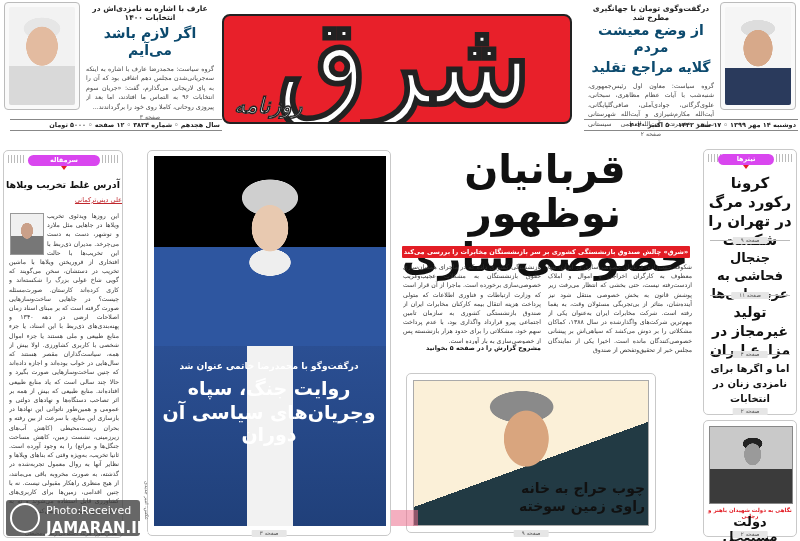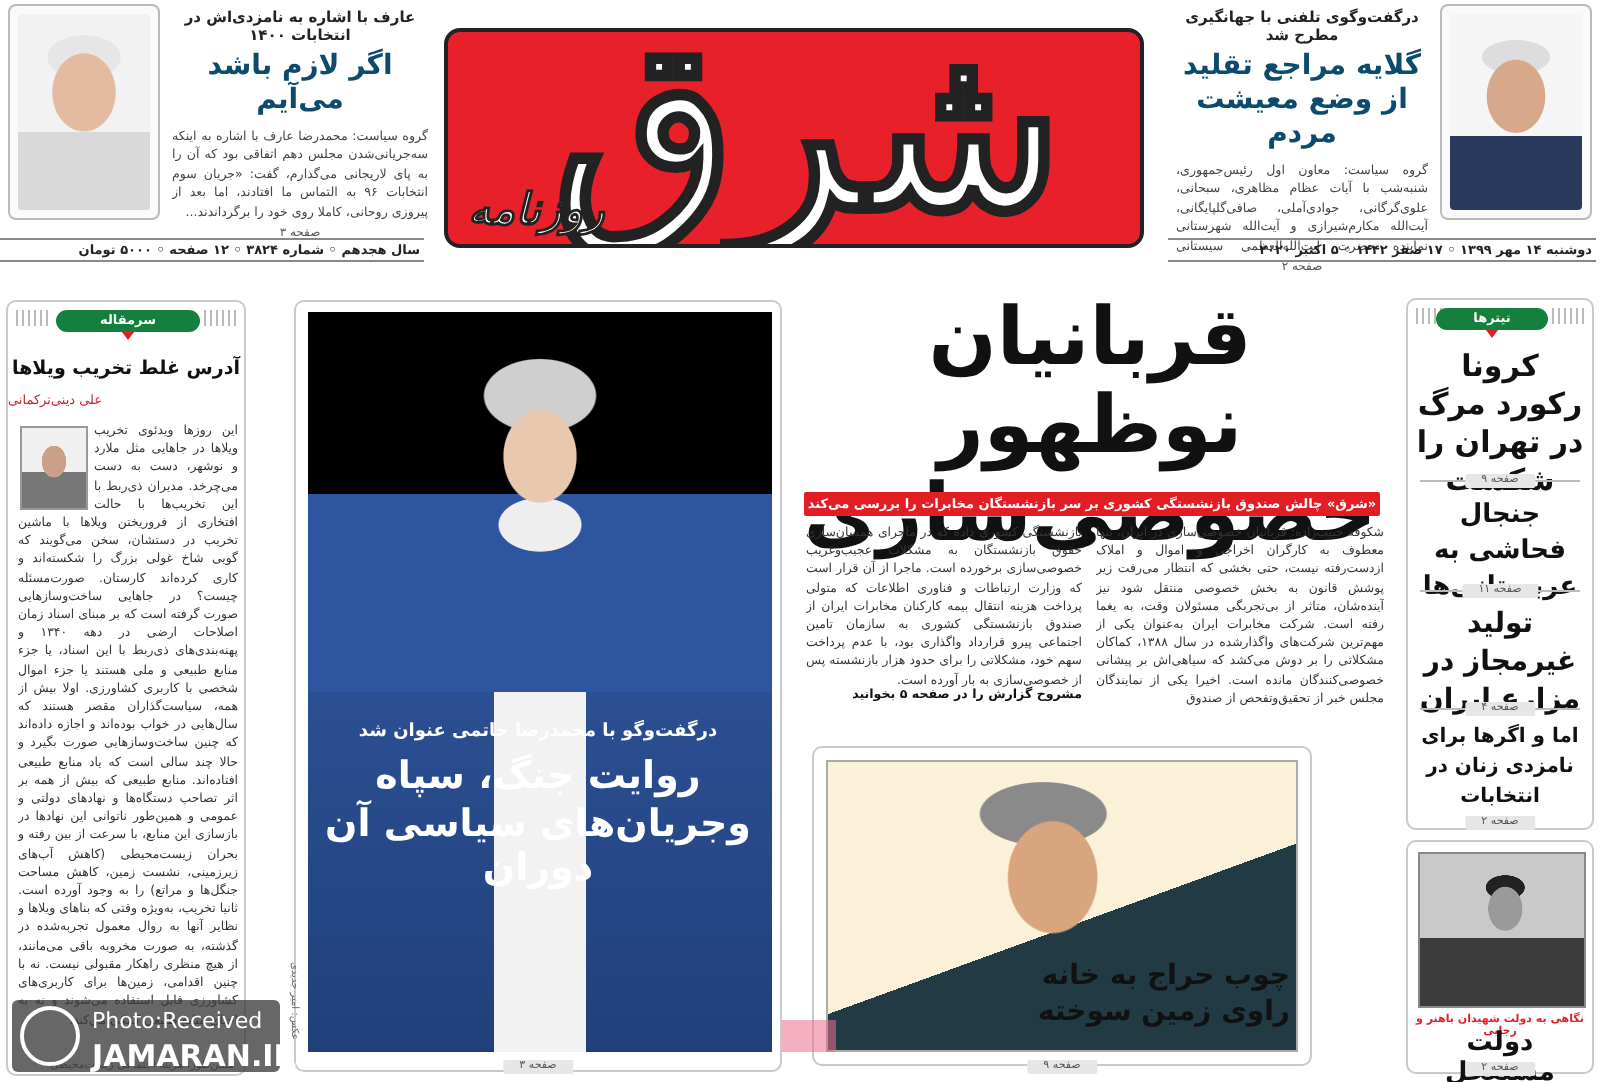--- a/index.html
+++ b/index.html
@@ -22,21 +22,21 @@
   .teaser .pg { font-size: 6px; color: #555; margin-top: 2px; }
 
   .portrait { position: absolute; border: 1px solid #bbb; border-radius: 4px; background: #fafafa; padding: 4px; }
   .portrait .ph { width: 100%; height: 100%; border-radius: 2px; position: relative; overflow: hidden; }
 
   .infobar { position: absolute; top: 119px; height: 12px; font-size: 6.5px; font-weight: bold;
     color: #222; border-top: 1px solid #888; border-bottom: 1px solid #888; line-height: 10px; padding: 0 2px; }
 
   
   .box { position: absolute; border: 1px solid #c9c9c9; border-radius: 5px; background: #fff; }
-  .pill { position: absolute; height: 11px; background: #15803d; border-radius: 6px; color: #fff;
+  .pill { position: absolute; height: 11px; background: #d946ef; border-radius: 6px; color: #fff;
     font-size: 6.5px; font-weight: bold; text-align: center; line-height: 11px; }
   .pill:after { content: ""; position: absolute; left: 50%; bottom: -4px; margin-left: -3px;
     border-left: 3px solid transparent; border-right: 3px solid transparent; border-top: 4px solid #e31d25; }
   .hatch { position: absolute; height: 8px; width: 16px;
     background: repeating-linear-gradient(90deg, #bbb 0 1px, transparent 1px 3px); }
 
   .brief-head { position: absolute; left: 0; right: 0; text-align: center; font-weight: bold; color: #111; }
   .pg-tag { position: absolute; left: 50%; transform: translateX(-50%); background: #e6e6e6; color: #555;
     font-size: 5.5px; padding: 0 8px; height: 7px; line-height: 7px; border-radius: 1px; white-space: nowrap; }
   .hr { position: absolute; left: 6px; right: 6px; height: 1px; background: #bbb; }
@@ -102,29 +102,29 @@
 <div class="portrait" style="left:4px;top:2px;width:76px;height:108px;">
   <div class="ph photo-arefi"></div>
 </div>
 <div class="teaser" style="left:86px;width:128px;">
   <div class="kicker">عارف با اشاره به نامزدی‌اش در انتخابات ۱۴۰۰</div>
   <div class="head">اگر لازم باشد</div>
   <div class="head" style="margin-top:0">می‌آیم</div>
   <div class="body" style="height:47px;overflow:hidden;">گروه سیاست: محمدرضا عارف با اشاره به اینکه سه‌جریانی‌شدن مجلس دهم اتفاقی بود که آن را به پای لاریجانی می‌گذارم، گفت: «جریان سوم انتخابات ۹۶ به التماس ما افتادند، اما بعد از پیروزی روحانی، کاملا روی خود را برگرداندند...</div>
   <div class="pg">صفحه ۳</div>
 </div>
-<div class="infobar" style="left:0;width:212px;">سال هجدهم ◦ شماره ۳۸۲۴ ◦ ۱۲ صفحه ◦ ۵۰۰۰ تومان</div>
+<div class="infobar" style="left:10px;width:212px;">سال هجدهم ◦ شماره ۳۸۲۴ ◦ ۱۲ صفحه ◦ ۵۰۰۰ تومان</div>
 
 <div class="portrait" style="left:720px;top:2px;width:76px;height:108px;">
   <div class="ph photo-jahangiri"></div>
 </div>
 <div class="teaser" style="left:588px;width:126px;">
-  <div class="kicker">درگفت‌وگوی تلفنی با جهانگیری مطرح شد</div>
+  <div class="kicker">درگفت‌وگوی تومان با جهانگیری مطرح شد</div>
+  <div class="head" style="margin-top:0">از وضع معیشت مردم</div>
   <div class="head">گلایه مراجع تقلید</div>
-  <div class="head" style="margin-top:0">از وضع معیشت مردم</div>
   <div class="body" style="height:47px;overflow:hidden;">گروه سیاست: معاون اول رئیس‌جمهوری، شنبه‌شب با آیات عظام مظاهری، سبحانی، علوی‌گرگانی، جوادی‌آملی، صافی‌گلپایگانی، آیت‌الله مکارم‌شیرازی و آیت‌الله شهرستانی نماینده حضرت آیت‌الله‌العظمی سیستانی به‌صورت تلفنی گفت‌وگو...</div>
   <div class="pg">صفحه ۲</div>
 </div>
 <div class="infobar" style="left:584px;width:214px;">دوشنبه ۱۴ مهر ۱۳۹۹ ◦ ۱۷ صفر ۱۴۴۲ ◦ ۵ اکتبر ۲۰۲۰</div>
 
 <div class="box" style="left:703px;top:149px;width:94px;height:266px;">
   <div class="hatch" style="left:4px;top:4px;"></div>
   <div class="hatch" style="right:4px;top:4px;"></div>
   <div class="pill" style="left:14px;width:56px;top:4px;">تیترها</div>
 
@@ -177,21 +177,21 @@
   <div class="overlay-head" style="top:250px;">وجریان‌های سیاسی آن دوران</div>
   <div style="position:absolute;left:-4px;top:330px;font-size:5px;color:#666;writing-mode:vertical-rl;">عکس: امیر جدیدی</div>
   <div class="pg-tag" style="top:379px;">صفحه ۳</div>
 </div>
 
 <div class="box" style="left:3px;top:150px;width:120px;height:388px;overflow:hidden;">
   <div class="hatch" style="left:4px;top:4px;"></div>
   <div class="hatch" style="right:4px;top:4px;"></div>
   <div class="pill" style="left:24px;width:72px;top:4px;">سرمقاله</div>
   <div style="position:absolute;left:0;right:0;top:28px;text-align:center;font-size:9.5px;font-weight:bold;">آدرس غلط تخریب ویلاها</div>
-  <div style="position:absolute;left:0;right:0;top:45px;text-align:left;font-size:6.5px;color:#c0272d;">علی دینی‌ترکمانی</div>
+  <div style="position:absolute;left:0;right:0;top:45px;text-align:right;font-size:6.5px;color:#c0272d;text-decoration:underline;">علی دینی‌ترکمانی</div>
   <div class="photo-edit" style="position:absolute;left:6px;top:62px;width:34px;height:42px;border:1px solid #999;"></div>
   <div class="txt" style="position:absolute;left:5px;top:60px;width:110px;height:322px;overflow:hidden;">
     <span style="float:left;width:38px;height:46px;"></span>
     <span>این روزها ویدئوی تخریب ویلاها در جاهایی مثل ملارد و نوشهر، دست به دست می‌چرخد. مدیران ذی‌ربط با این تخریب‌ها با حالت افتخاری از فروریختن ویلاها با ماشین تخریب در دستشان، سخن می‌گویند که گویی شاخ غولی بزرگ را شکسته‌اند و کاری کرده‌اند کارستان. صورت‌مسئله چیست؟ در جاهایی ساخت‌وسازهایی صورت گرفته است که بر مبنای اسناد زمان اصلاحات ارضی در دهه ۱۳۴۰ و پهنه‌بندی‌های ذی‌ربط با این اسناد، یا جزء منابع طبیعی و ملی هستند یا جزء اموال شخصی با کاربری کشاورزی. اولا بیش از همه، سیاست‌گذاران مقصر هستند که سال‌هایی در خواب بوده‌اند و اجازه داده‌اند که چنین ساخت‌وسازهایی صورت بگیرد و حالا چند سالی است که یاد منابع طبیعی افتاده‌اند. منابع طبیعی که بیش از همه بر اثر تصاحب دستگاه‌ها و نهادهای دولتی و عمومی و همین‌طور ناتوانی این نهادها در بازسازی این منابع، با سرعت از بین رفته و بحران زیست‌محیطی (کاهش آب‌های زیرزمینی، نشست زمین، کاهش مساحت جنگل‌ها و مراتع) را به وجود آورده است. ثانیا تخریب، به‌ویژه وقتی که بناهای ویلاها و نظایر آنها به روال معمول تجربه‌شده در گذشته، به صورت مخروبه باقی می‌مانند، از هیچ منظری راهکار مقبولی نیست. نه با چنین اقدامی، زمین‌ها برای کاربری‌های کشاورزی قابل استفاده می‌شوند و نه به احیای منابع طبیعی کمکی می‌کند.</span>
   </div>
   <div style="position:absolute;left:5px;right:5px;top:379px;font-size:5.5px;color:#555;">همین‌طور، هزینه اجتماعی زیست‌محیطی</div>
 </div>
 
 <div class="watermark" style="direction:ltr;">
   <div class="logo-c"></div>

